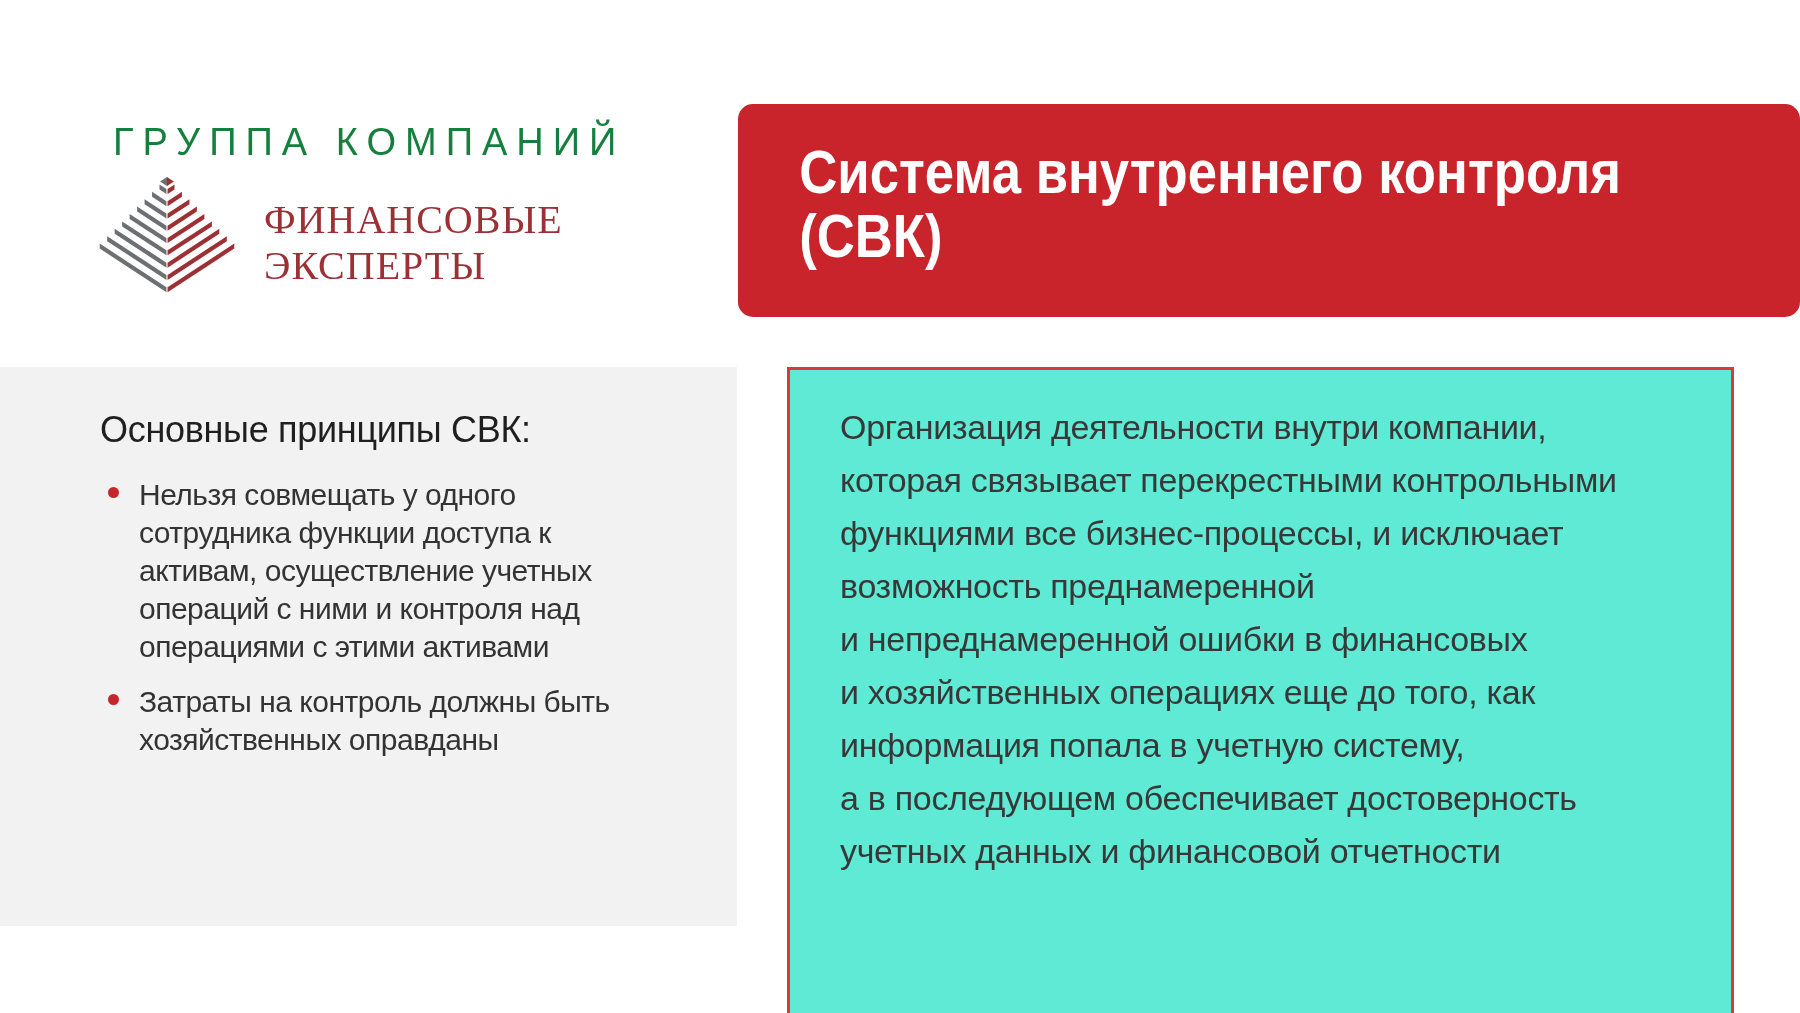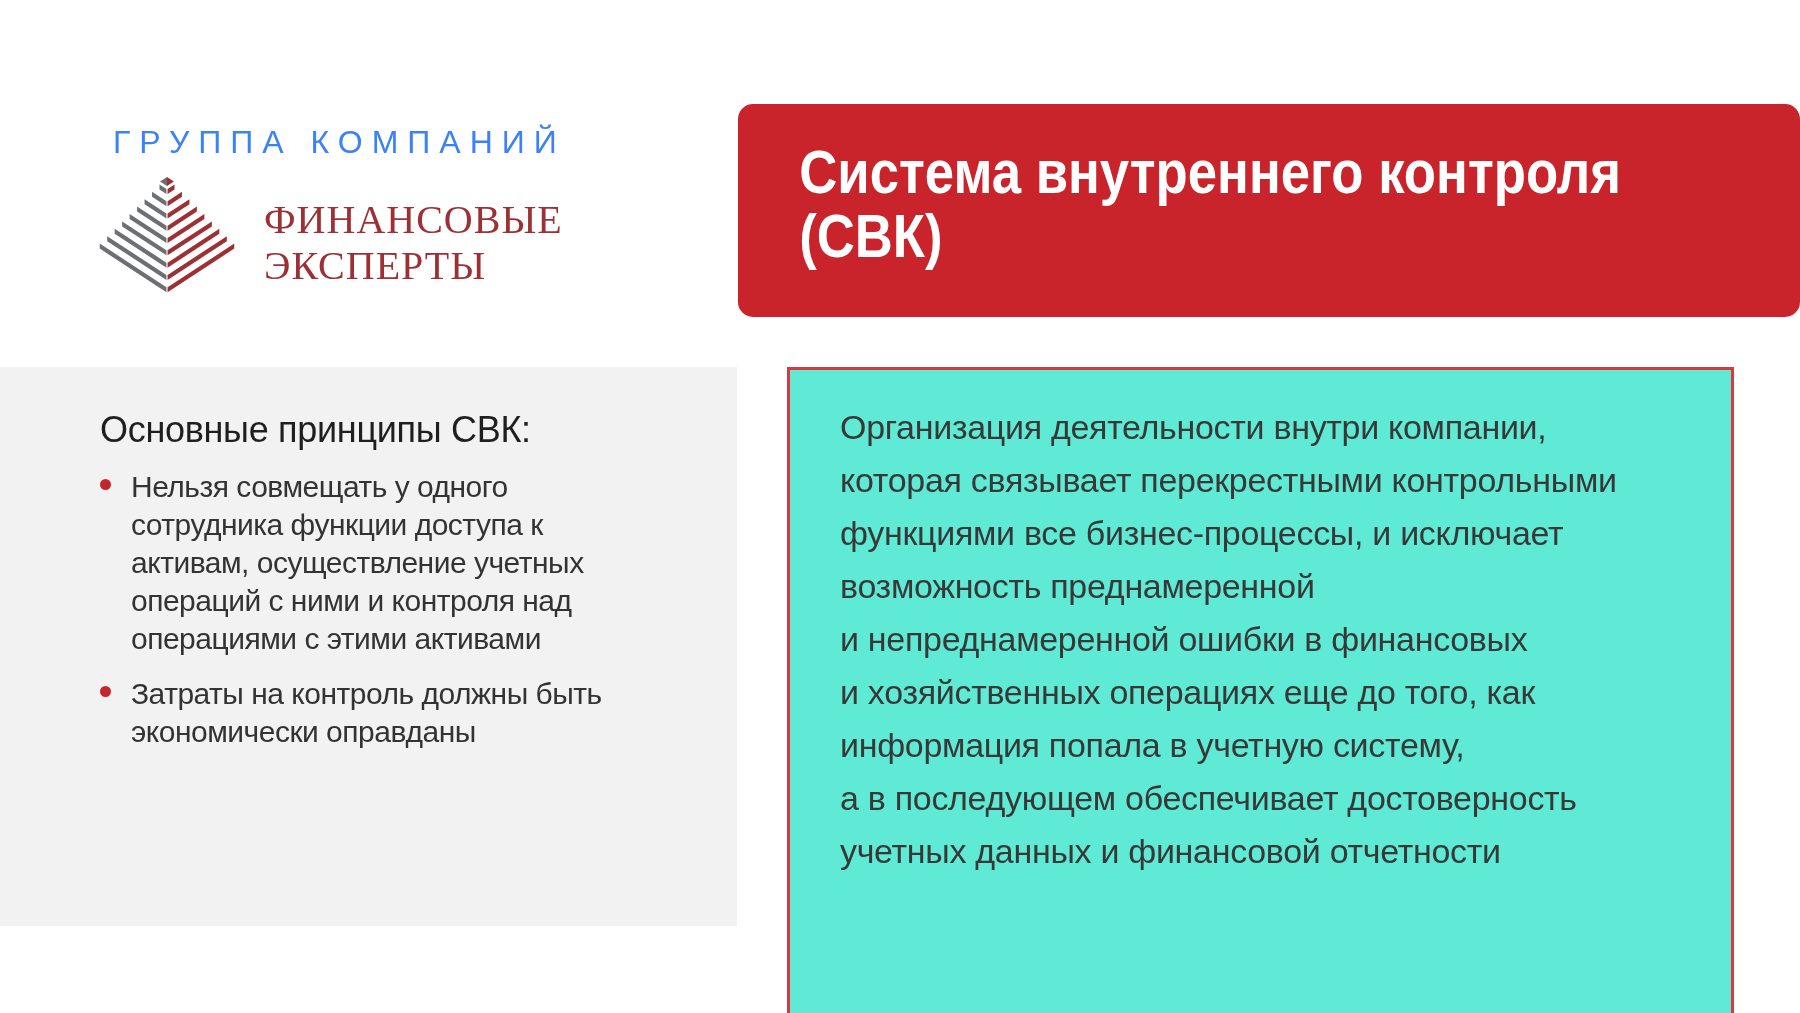--- a/index.html
+++ b/index.html
@@ -6,22 +6,22 @@
   body{
     width:1800px;height:1013px;position:relative;overflow:hidden;
     background:#ffffff;
     font-family:"Liberation Sans", sans-serif;
   }
   .slide{position:absolute;inset:0;}
 
   
   .logo-caption{
     position:absolute;left:113px;top:124px;
-    font-size:32px;line-height:36px;font-weight:400;
-    letter-spacing:9px;color:#3b82f6;white-space:nowrap;
+    font-size:38px;line-height:36px;font-weight:400;
+    letter-spacing:9px;color:#15803d;white-space:nowrap;
   }
   .pyramid{
     position:absolute;left:98px;top:177px;width:138px;height:121px;
   }
   .company-name{
     position:absolute;left:264px;top:197px;
     font-family:"Liberation Serif", serif;font-weight:normal;
     font-size:40px;line-height:46px;letter-spacing:1px;
     color:#9d3034;white-space:pre-line;
   }
@@ -43,21 +43,21 @@
   .panel-left{
     position:absolute;left:0;top:367px;width:737px;height:559px;
     background:#f2f2f3;
   }
   .principles-heading{
     position:absolute;left:100px;top:408px;margin:0;
     font-size:36px;line-height:44px;font-weight:400;color:#1f1f1f;
     letter-spacing:-0.3px;white-space:nowrap;
   }
   .principles-list{
-    position:absolute;left:93px;top:468px;margin:0;padding:0;
+    position:absolute;left:93px;top:468px;margin:8px;padding:0;
     list-style:none;width:580px;
   }
   .principle-item{
     display:flex;align-items:flex-start;gap:20px;margin:0 0 17px 0;
   }
   .bullet-dot{
     flex:0 0 auto;width:11px;height:11px;border-radius:50%;
     background:#c4262c;margin:11px 0 0 7px;
   }
   .principle-text{
@@ -128,21 +128,21 @@
       <span class="bullet-dot"></span>
       <span class="principle-text">Нельзя совмещать у одного
 сотрудника функции доступа к
 активам, осуществление учетных
 операций с ними и контроля над
 операциями с этими активами</span>
     </li>
     <li class="principle-item">
       <span class="bullet-dot"></span>
       <span class="principle-text">Затраты на контроль должны быть
-экономически оправданы</span>
+хозяйственных оправданы</span>
     </li>
   </ul>
 
   <section class="definition-box">
     <p class="definition-text">Организация деятельности внутри компании,
 которая связывает перекрестными контрольными
 функциями все бизнес-процессы, и исключает
 возможность преднамеренной
 и непреднамеренной ошибки в финансовых
 и хозяйственных операциях еще до того, как

